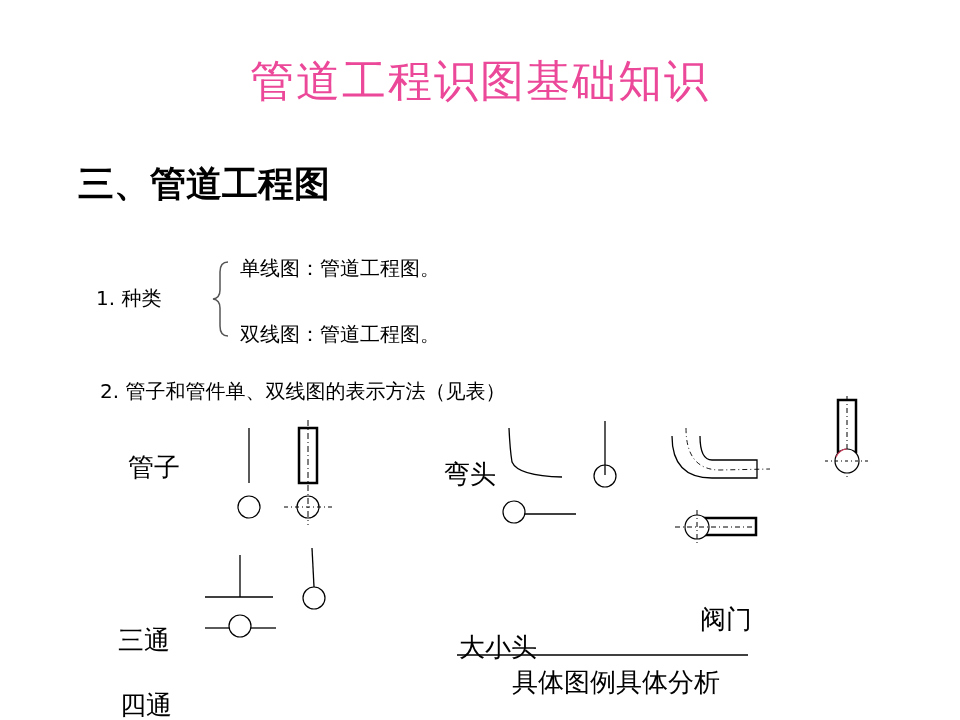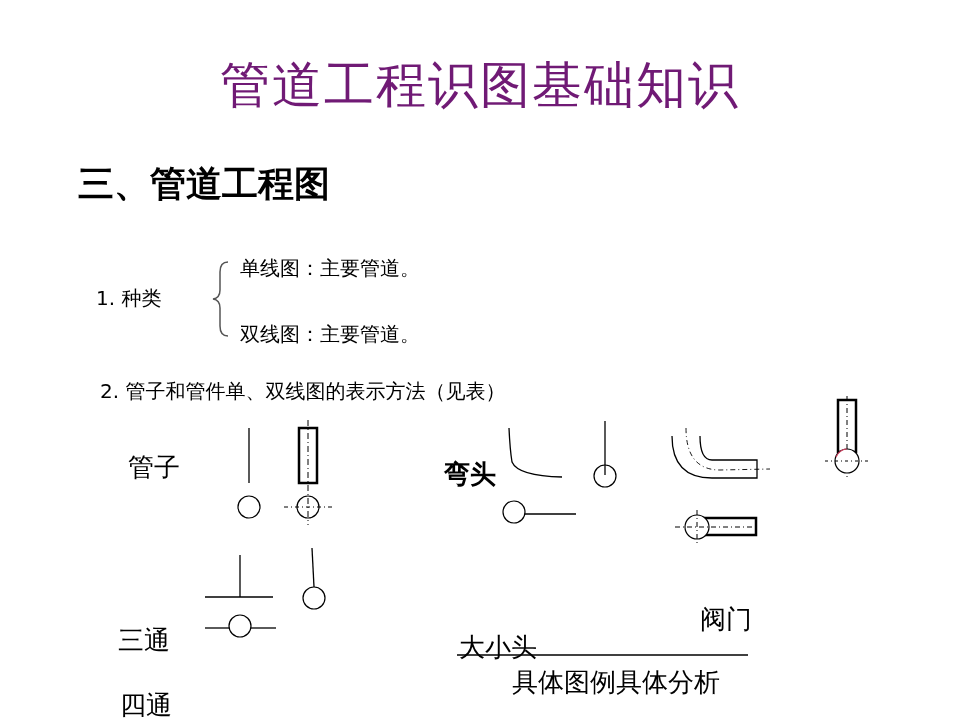--- a/index.html
+++ b/index.html
@@ -1,40 +1,40 @@
 <!DOCTYPE html>
 <html><head>
 <meta charset="utf-8">
 <style>
   html, body { margin:0; padding:0; background:#ffffff; }
   body { width:960px; height:720px; position:relative; overflow:hidden;
          font-family:"DejaVu Sans","Liberation Sans",sans-serif; color:#000; }
   .abs { position:absolute; white-space:nowrap; }
-  .title { left:0; width:960px; top:52px; text-align:center; font-size:50px; color:#701a75; letter-spacing:2px;
+  .title { left:0; width:960px; top:52px; text-align:center; font-size:44px; color:#ec4899; letter-spacing:2px;
            font-family:"DejaVu Sans","Liberation Sans",sans-serif; }
   .heading { left:78px; top:160px; font-size:36px; font-weight:bold;
              font-family:"DejaVu Serif","Liberation Serif",serif; }
   .body-text { font-size:20px; }
   .label { font-size:26px; }
   svg.diagram { position:absolute; left:0; top:0; }
 </style>
 </head>
 <body>
 
 <div class="abs title">管道工程识图基础知识</div>
 <div class="abs heading">三、管道工程图</div>
 
 <div class="abs body-text" style="left:96px; top:285px;">1. 种类</div>
-<div class="abs body-text" style="left:240px; top:255px;">单线图：主要管道。</div>
-<div class="abs body-text" style="left:240px; top:321px;">双线图：主要管道。</div>
+<div class="abs body-text" style="left:240px; top:255px;">单线图：管道工程图。</div>
+<div class="abs body-text" style="left:240px; top:321px;">双线图：管道工程图。</div>
 
 <div class="abs body-text" style="left:100px; top:378px;">2. 管子和管件单、双线图的表示方法（见表）</div>
 
 <div class="abs label" style="left:128px; top:450px;">管子</div>
-<div class="abs label" style="left:444px; top:457px;font-weight:bold;">弯头</div>
+<div class="abs label" style="left:444px; top:457px;">弯头</div>
 <div class="abs label" style="left:118px; top:596px;margin-top:27px;">三通</div>
 <div class="abs label" style="left:120px; top:666px;margin-top:22px;">四通</div>
 <div class="abs label" style="left:459px; top:630px;">大小头</div>
 <div class="abs label" style="left:700px; top:602px;">阀门</div>
 <div class="abs label" style="left:512px; top:665px;">具体图例具体分析</div>
 
 <svg class="diagram" width="960" height="720" viewBox="0 0 960 720">
 
   <path d="M228 262 Q220 262 220 272 L220 290 Q220 298 213 299 Q220 300 220 308 L220 326 Q220 336 228 336" fill="none" stroke="#555" stroke-width="1.5"></path>
 

